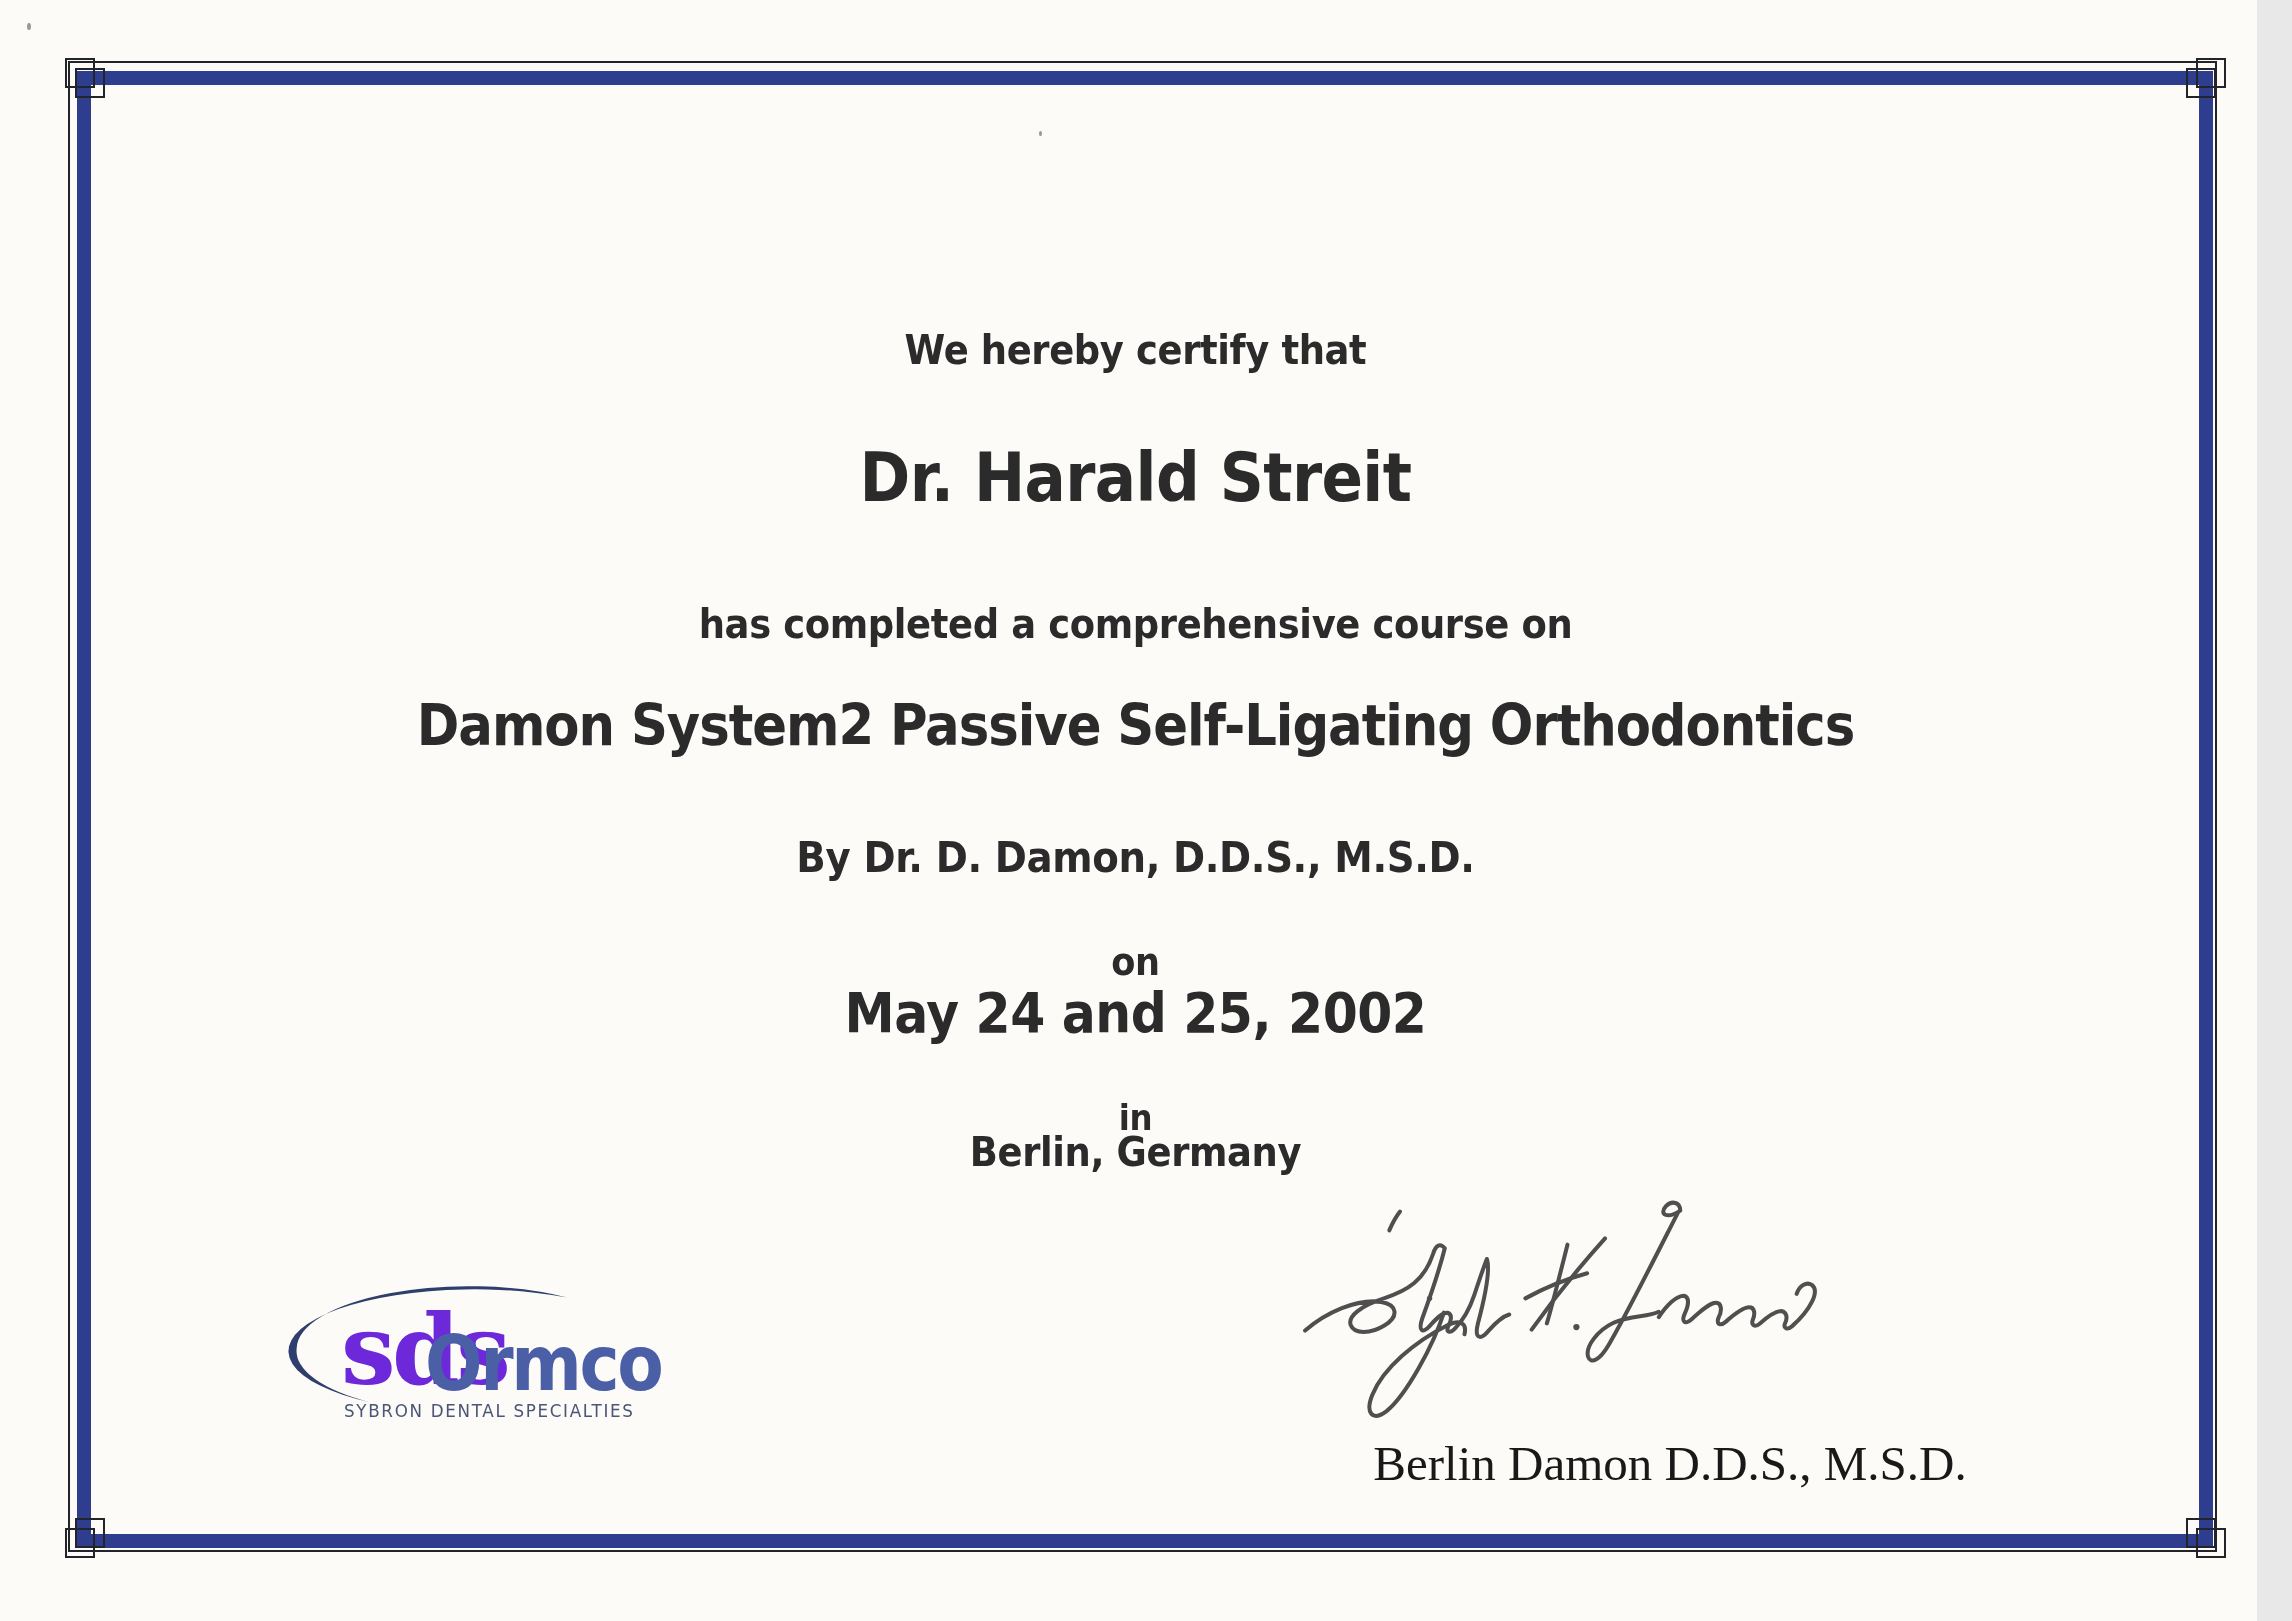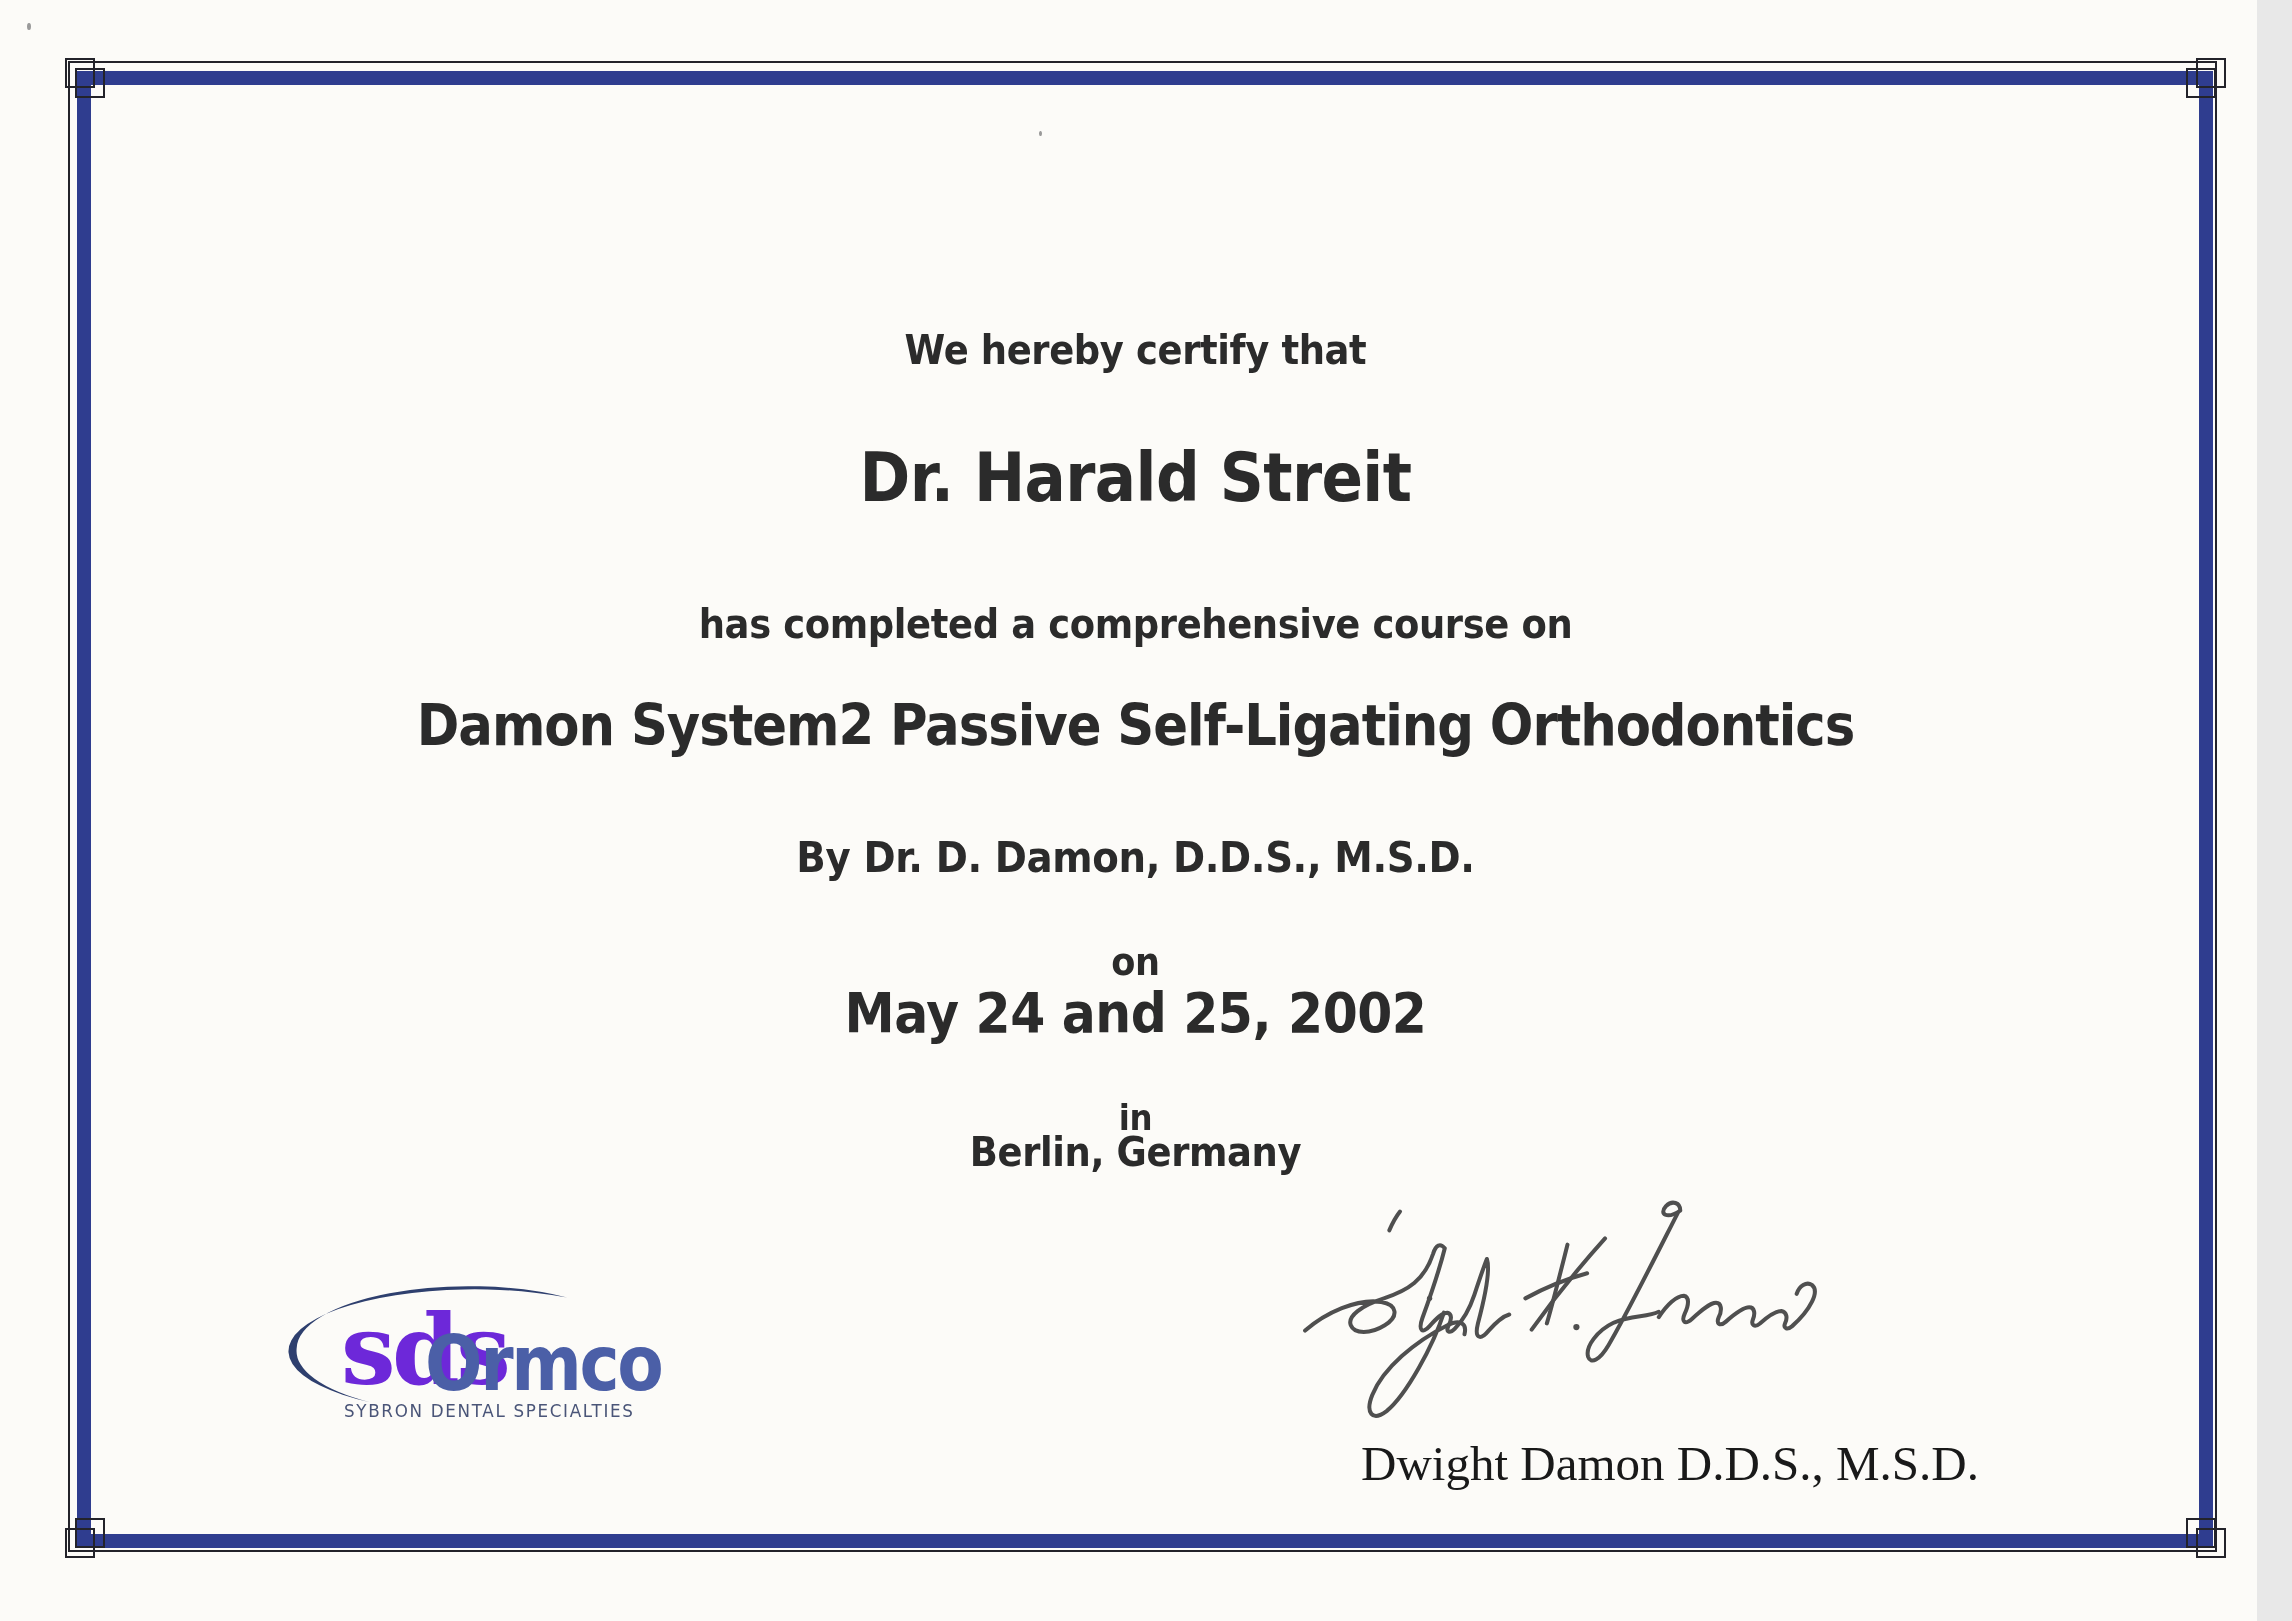--- a/index.html
+++ b/index.html
@@ -133,19 +133,19 @@
                C402,131 420,133 432,127"></path>
 
       <path d="M432,133 C441,119 452,109 460,109 C466,110 466,119 461,129 C457,138 461,142 469,135
                C479,126 489,117 496,117 C502,117 503,125 499,133 C496,140 500,144 507,138
                C516,130 526,122 533,122 C539,122 540,129 537,136 C535,142 539,145 545,140
                C553,133 562,126 569,126 C575,127 576,134 573,140 C571,145 575,148 581,143
                C589,136 598,126 603,116 C607,108 608,101 603,97 C597,93 589,98 586,107"></path>
     </g>
   </svg>
 
-  <div class="printed-name">Dwight Damon D.D.S., M.S.D.</div>
+  <div class="printed-name">Berlin Damon D.D.S., M.S.D.</div>
 
   <div class="speck" style="left:27px;top:23px;width:3.6px;height:7.2px;"></div>
   <div class="speck" style="left:1039px;top:131px;width:2.7px;height:5.4px;"></div>
 
 </div>
 
 
 </body></html>

